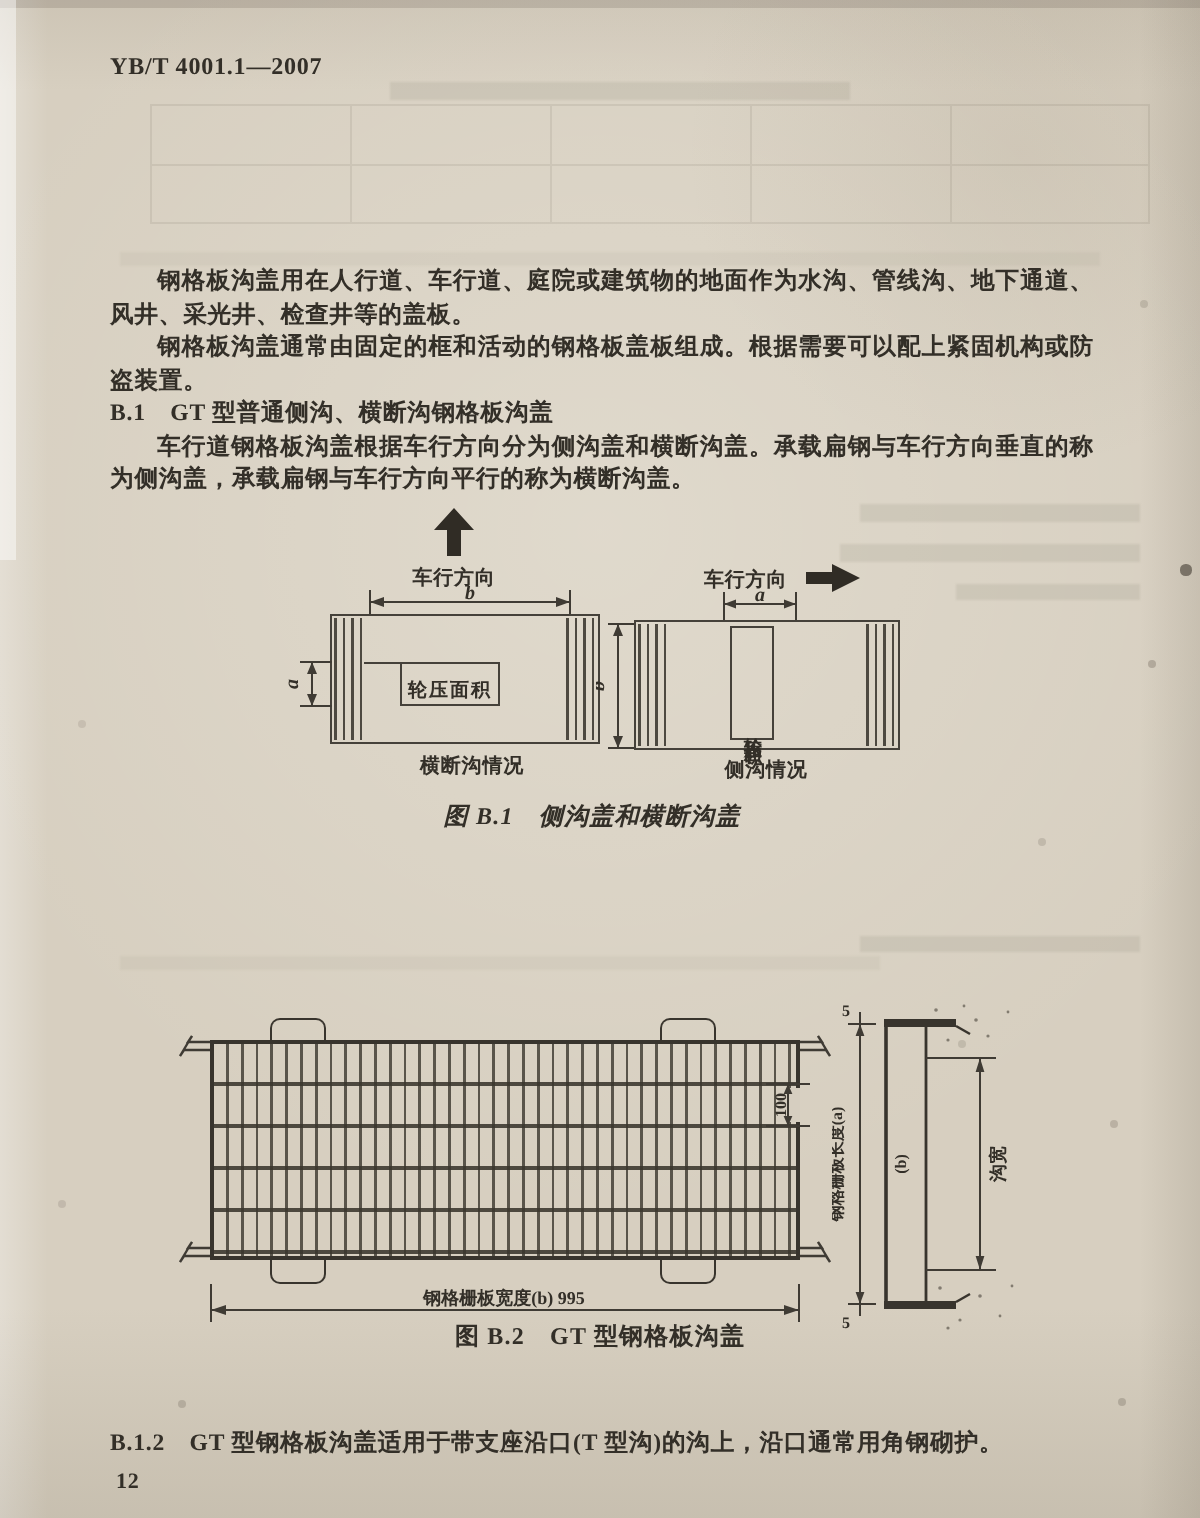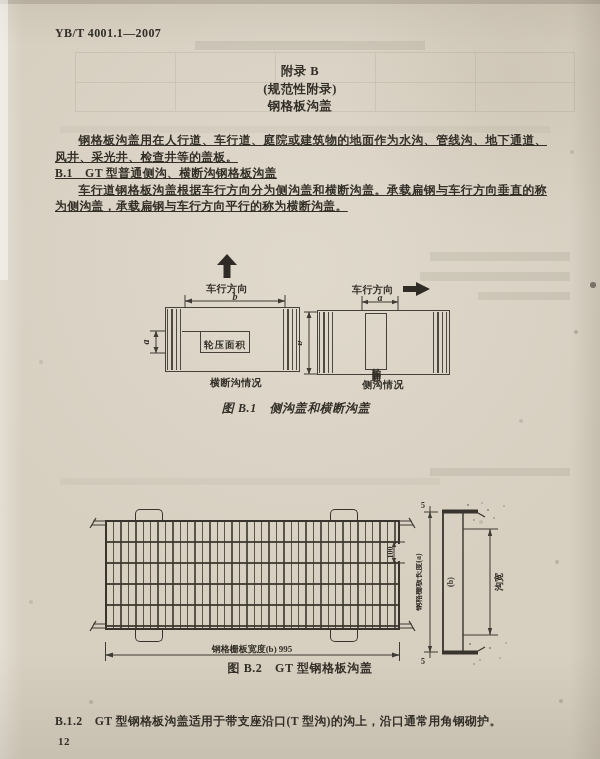--- a/index.html
+++ b/index.html
@@ -68,28 +68,24 @@
   <div class="abs ghost" style="left:60px;top:126px;width:490px;height:7px;opacity:.5"></div>
   <div class="abs ghost" style="left:430px;top:252px;width:140px;height:9px;"></div>
   <div class="abs ghost" style="left:420px;top:272px;width:150px;height:9px;"></div>
   <div class="abs ghost" style="left:478px;top:292px;width:92px;height:8px;"></div>
   <div class="abs ghost" style="left:60px;top:478px;width:380px;height:7px;opacity:.5"></div>
   <div class="abs ghost" style="left:430px;top:468px;width:140px;height:8px;"></div>
   <div class="abs speck"></div>
 
   <div class="abs txt bold" style="left:55px;top:26px;font-size:12px;">YB/T 4001.1—2007</div>
 
-  <div class="abs txt center" style="left:0;top:63px;width:600px;font-size:12.5px;line-height:17.5px;font-weight:700;">
-    <div>附录 B</div>
-    <div>(规范性附录)</div>
-    <div>钢格板沟盖</div>
-  </div>
-
-  <div class="abs txt" style="left:55px;top:132px;width:492px;text-decoration:underline;">
+
+  <div class="abs txt" style="left:55px;top:132px;width:492px;">
     <p class="body-p indent">钢格板沟盖用在人行道、车行道、庭院或建筑物的地面作为水沟、管线沟、地下通道、风井、采光井、检查井等的盖板。</p>
+    <p class="body-p indent">钢格板沟盖通常由固定的框和活动的钢格板盖板组成。根据需要可以配上紧固机构或防盗装置。</p>
     <p class="body-p bold">B.1　GT 型普通侧沟、横断沟钢格板沟盖</p>
     <p class="body-p indent">车行道钢格板沟盖根据车行方向分为侧沟盖和横断沟盖。承载扁钢与车行方向垂直的称为侧沟盖，承载扁钢与车行方向平行的称为横断沟盖。</p>
   </div>
 
   <svg class="abs" style="left:215px;top:253px;" width="24" height="27">
     <polygon points="12,1 22,12 15.5,12 15.5,25 8.5,25 8.5,12 2,12" fill="#302c25"></polygon>
   </svg>
   <div class="abs txt center" style="left:192px;top:282px;width:70px;font-size:10px;">车行方向</div>
 
   <svg class="abs" style="left:178px;top:293px;" width="124" height="15">

